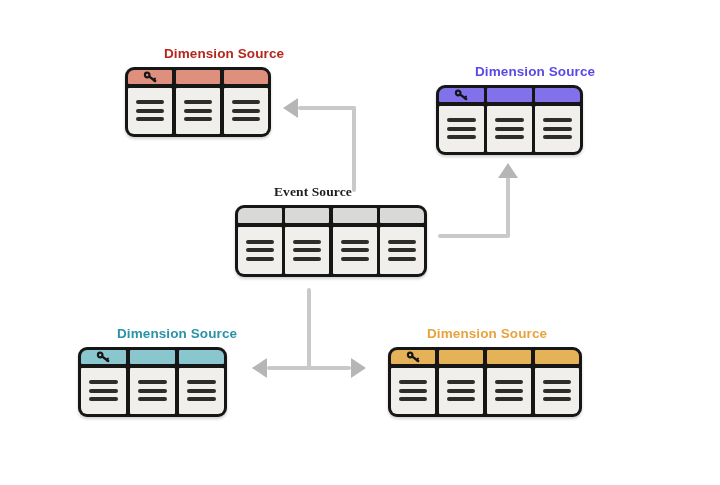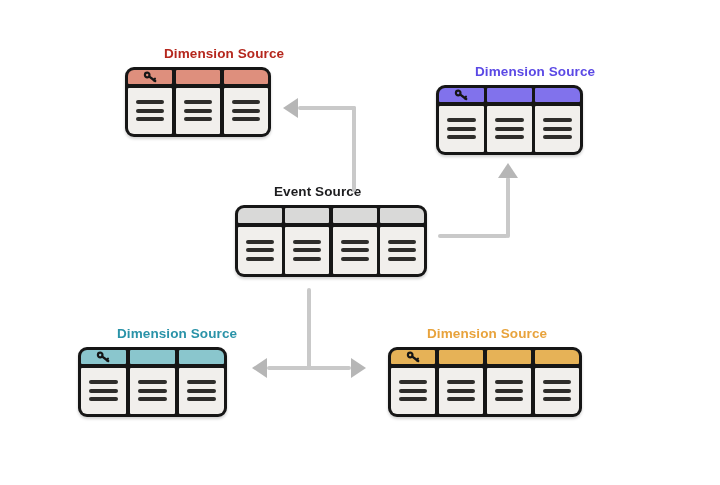--- a/index.html
+++ b/index.html
@@ -37,21 +37,21 @@
 </style>
 </head>
 <body>
 
 <div class="canvas" style="--arrow: #c9c9c9; --head: #b6b6b6;">
 
   <div class="lbl" style="left: 128px; top: 46px; color: rgb(181, 39, 29);">Dimension Source</div>
 
   <div class="lbl" style="left: 439px; top: 64px; color: rgb(91, 73, 229);">Dimension Source</div>
 
-  <div class="lbl" style="left: 238px; top: 184px; color: rgb(29, 29, 31);">Event Source</div>
+  <div class="lbl" style="left: 238px; top: 184px; color: rgb(29, 29, 31); font-family: Liberation Serif, serif;">Event Source</div>
 
   <div class="lbl" style="left: 81px; top: 326px; color: rgb(42, 147, 168);">Dimension Source</div>
 
   <div class="lbl" style="left: 391px; top: 326px; color: rgb(232, 163, 60);">Dimension Source</div>
 
   <div class="tbl" style="left: 125px; top: 67px; width: 146px; height: 70px; --hdr: #de8f7d;">
     <div class="tbl-header">
       <div class="hcell">
         <span class="keywrap">
           <svg width="15" height="13" viewBox="0 0 15 13">

